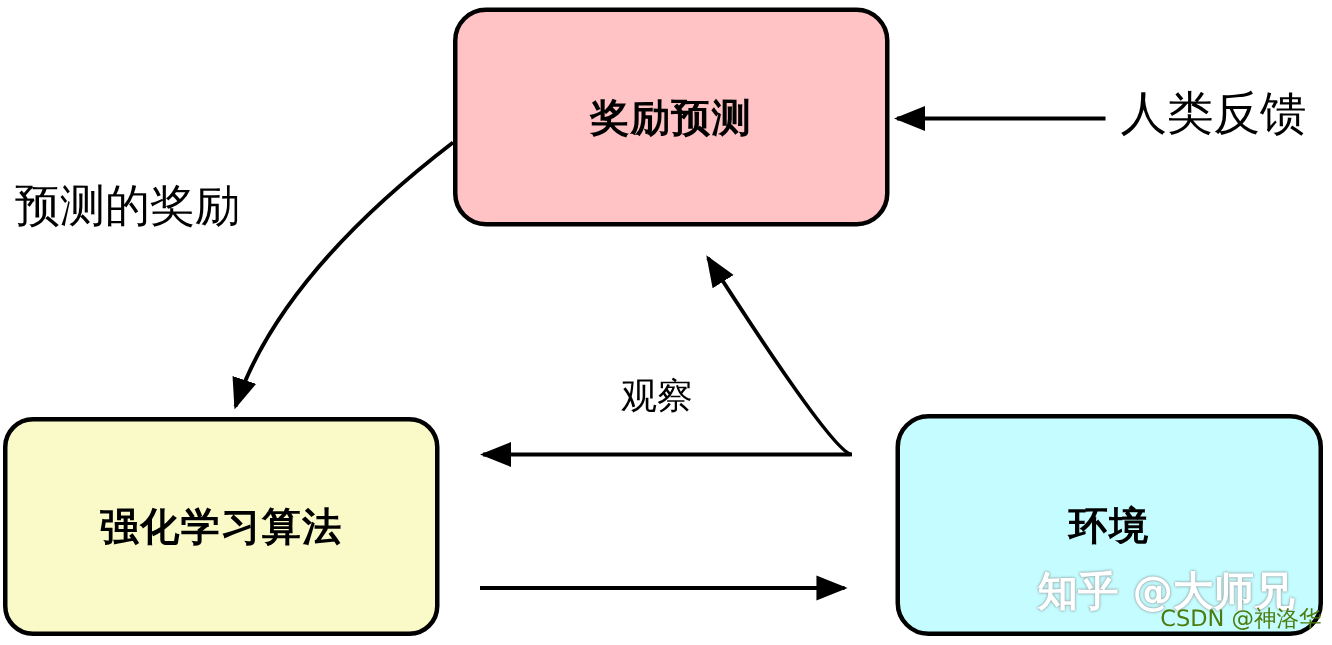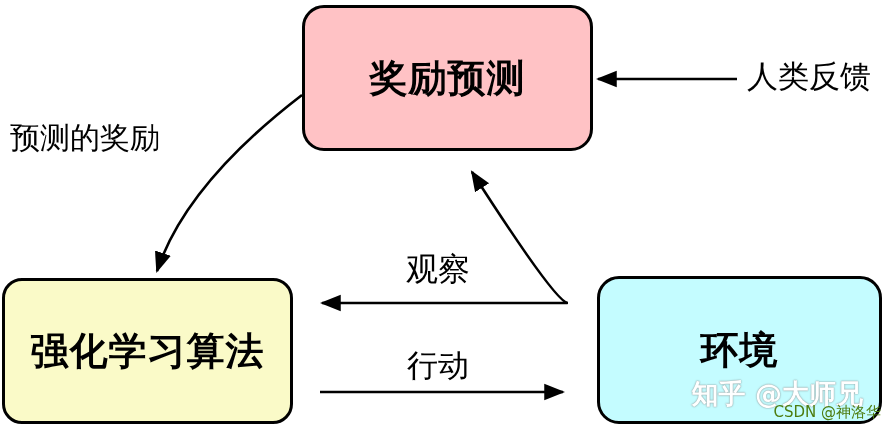--- a/index.html
+++ b/index.html
@@ -26,39 +26,39 @@
     position: absolute;
     box-sizing: border-box;
     border: 3px solid #000000;
     border-radius: 22px;
     display: flex;
     align-items: center;
     justify-content: center;
     color: #000000;
   }
   .node-label {
-    font-size: 38px;
+    font-size: 26px;
     font-weight: 600;
     letter-spacing: 1px;
     white-space: nowrap;
   }
   .node-reward { left: 302px; top: 5px;  width: 291px; height: 146px; }
   .node-rl     { left: 2px;  top: 278px; width: 291px; height: 146px; border-radius: 20px; }
   .node-env    { left: 597px; top: 276px; width: 285px; height: 148px; align-items: center; }
   .edge-label {
     position: absolute;
     font-size: 30px;
     font-weight: 500;
     color: #000000;
     white-space: nowrap;
     line-height: 1.2;
   }
   .lbl-human-feedback { left: 747px; top: 58px;  font-size: 31px; }
   .lbl-predicted      { left: 10px;  top: 120px; }
-  .lbl-observation    { left: 438px; top: 250px; transform: translateX(-50%); font-size: 32px; }
+  .lbl-observation    { left: 438px; top: 250px; transform: translateX(-50%); font-size: 24px; }
   .lbl-action         { left: 438px; top: 347px; transform: translateX(-50%); font-size: 31px; }
   .watermark-zhihu {
     position: absolute;
     right: 25px; top: 376px;
     font-size: 27px;
     font-weight: 700;
     color: #ffffff;
     text-shadow: 0 0 2px rgba(140,155,155,0.95), 0 0 1px rgba(140,155,155,0.9);
     white-space: nowrap;
   }
@@ -104,19 +104,18 @@
   <div class="node node-env" style="background-color: rgb(196, 252, 255);">
     <span class="node-label">环境</span>
   </div>
 
   <div class="edge-label lbl-human-feedback">人类反馈</div>
 
   <div class="edge-label lbl-predicted">预测的奖励</div>
 
   <div class="edge-label lbl-observation">观察</div>
 
-  <div class="edge-label lbl-action">行动</div>
 
   <div class="watermark-zhihu">知乎 @大师兄</div>
 
   <div class="watermark-csdn">CSDN @神洛华</div>
 
 </div>
 
 </body></html>

